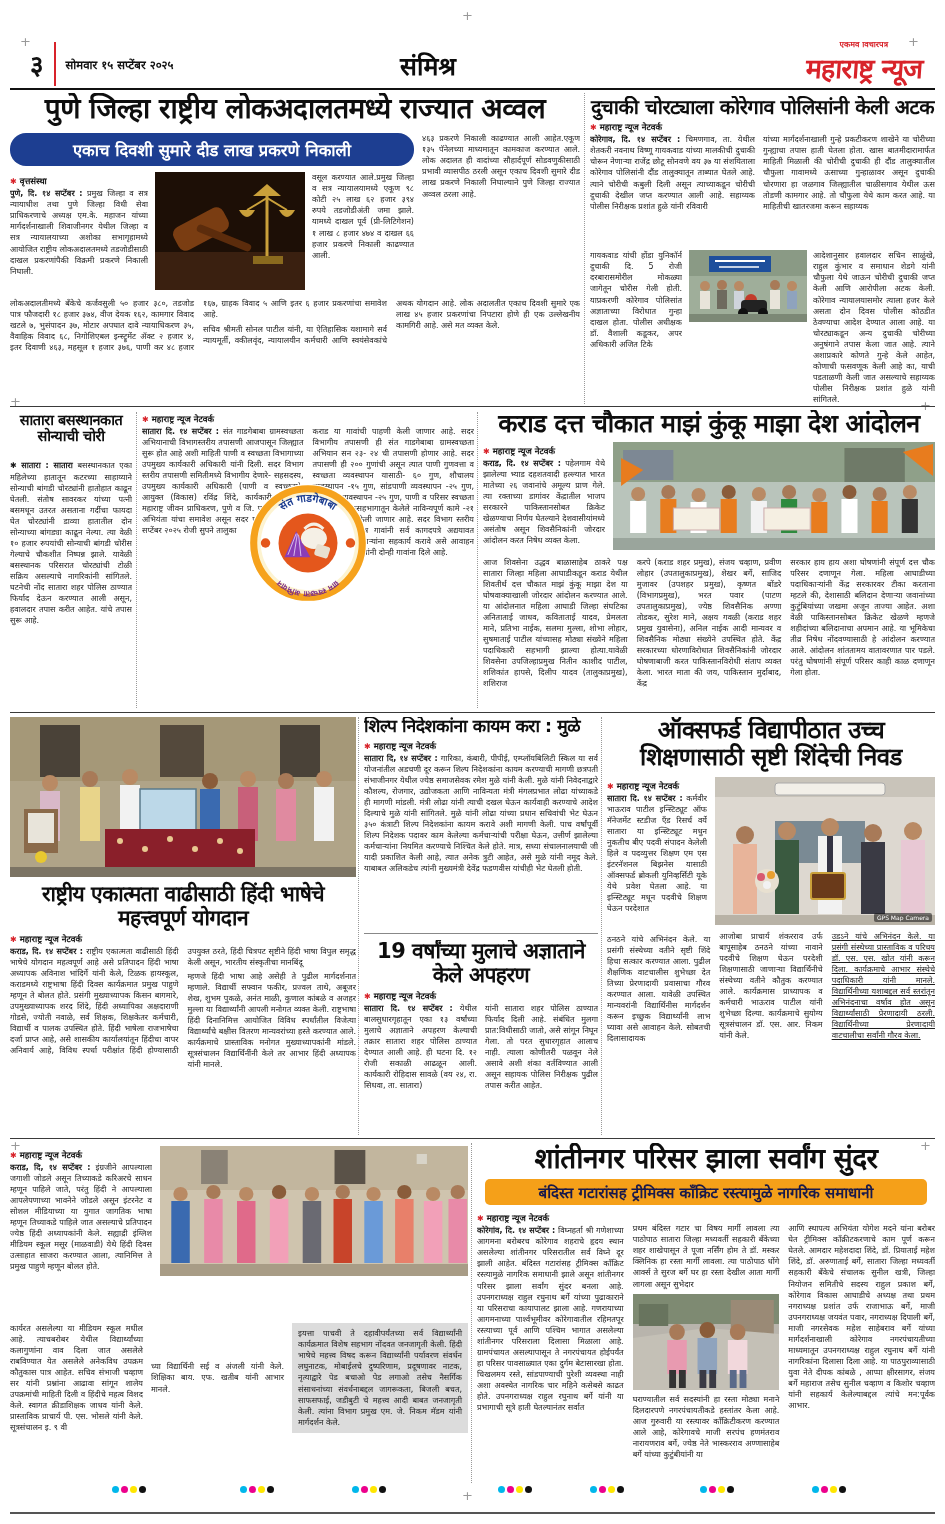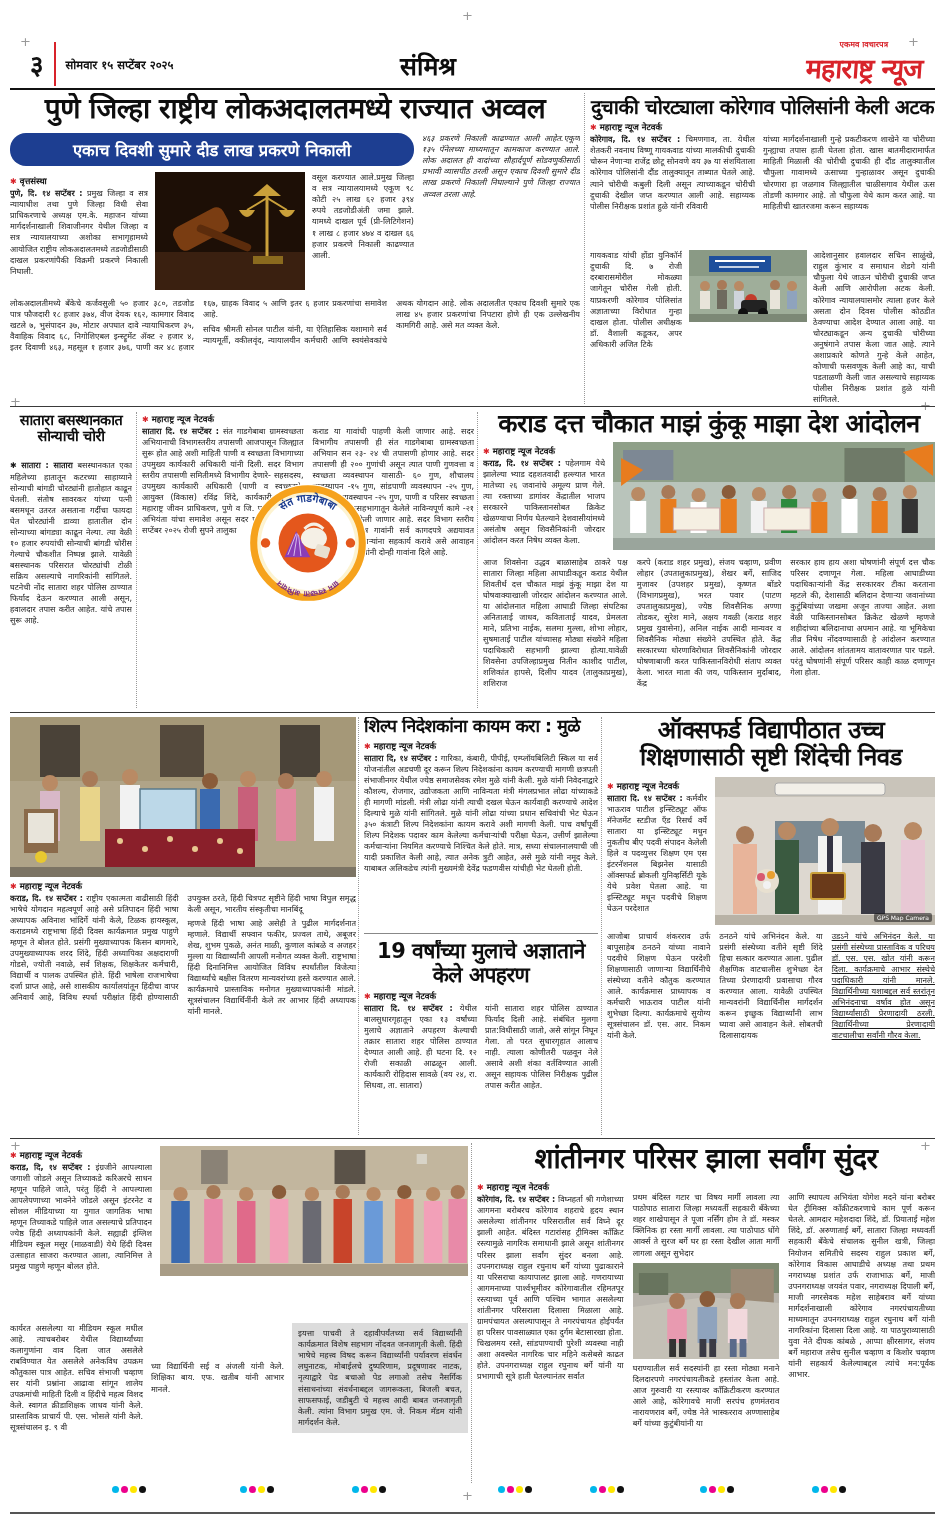--- a/index.html
+++ b/index.html
@@ -78,41 +78,41 @@
               <path d="M84 38 q8 14 16 0z" fill="#caa03a"></path>
               <path d="M124 38 q8 14 16 0z" fill="#caa03a"></path>
               <rect x="98" y="84" width="30" height="8" fill="#8a6a1e"></rect>
             </svg>
           </div>
           <div style="flex:1;overflow:hidden;">
             <p class="bt">वसूल करण्यात आले.प्रमुख जिल्हा व सत्र न्यायालयामध्ये एकूण ९८ कोटी २५ लाख ६२ हजार ३९४ रुपये तडजोडीअंती जमा झाले. यामध्ये दाखल पूर्व (प्री-लिटिगेशन) १ लाख ८ हजार ४७४ व दाखल ६६ हजार प्रकरणे निकाली काढण्यात आली.</p>
           </div>
         </div>
       </div>
-      <div style="flex:1;overflow:hidden;height:160px;font-style:italic;">
+      <div style="flex:1;overflow:hidden;height:160px;">
         <p class="bt">४६३ प्रकरणे निकाली काढण्यात आली आहेत.एकूण १३५ पॅनेलच्या माध्यमातून कामकाज करण्यात आले. लोक अदालत ही वादांच्या सौहार्दपूर्ण सोडवणुकीसाठी प्रभावी व्यासपीठ ठरली असून एकाच दिवशी सुमारे दीड लाख प्रकरणे निकाली निघाल्याने पुणे जिल्हा राज्यात अव्वल ठरला आहे.</p>
       </div>
     </div>
     <div class="cols3" style="margin-top:5px;height:98px;overflow:hidden;">
       <p class="bt">लोकअदालतीमध्ये बँकेचे कर्जवसुली ५० हजार ३८०, तडजोड पात्र फौजदारी १८ हजार ३७४, वीज देयक १६२, कामगार विवाद खटले ७, भुसंपादन ३७, मोटार अपघात दावे न्यायाधिकरण ३५, वैवाहिक विवाद ६८, निगोशिएबल इन्स्ट्रूमेंट ॲक्ट २ हजार ४, इतर दिवाणी ४६३, महसूल १ हजार ३७६, पाणी कर ४८ हजार १६७, ग्राहक विवाद ५ आणि इतर ६ हजार प्रकरणांचा समावेश आहे.</p>
       <p class="bt" style="margin-top:4px;">सचिव श्रीमती सोनल पाटील यांनी, या ऐतिहासिक यशामागे सर्व न्यायमूर्ती, वकीलवृंद, न्यायालयीन कर्मचारी आणि स्वयंसेवकांचे अथक योगदान आहे. लोक अदालतीत एकाच दिवशी सुमारे एक लाख ४५ हजार प्रकरणांचा निपटारा होणे ही एक उल्लेखनीय कामगिरी आहे. असे मत व्यक्त केले.</p>
     </div>
   </div>
 
   <div class="vsep" style="left:584px;top:93px;height:311px;"></div>
   <div class="blk" style="left:590px;top:96px;width:345px;height:308px;">
     <div class="hl center" style="font-size:20px;">दुचाकी चोरट्याला कोरेगाव पोलिसांनी केली अटक</div>
     <div class="byline"><span class="star">✱</span> <span>महाराष्ट्र न्यूज नेटवर्क</span></div>
     <div style="display:flex;gap:8px;height:112px;overflow:hidden;">
       <p class="bt" style="width:165px;"><b class="dl">कोरेगाव, दि. १४ सप्टेंबर :</b> <span>चिमणगाव, ता. येथील शेतकरी नवनाथ विष्णू गायकवाड यांच्या मालकीची दुचाकी चोरून नेणाऱ्या राजेंद्र छोटू सोनवणे वय ३७ या संशयिताला कोरेगाव पोलिसांनी दौंड तालुक्यातून ताब्यात घेतले आहे. त्याने चोरीची कबुली दिली असून त्याच्याकडून चोरीची दुचाकी देखील जप्त करण्यात आली आहे. सहाय्यक पोलीस निरीक्षक प्रशांत हुळे यांनी रविवारी</span></p>
       <p class="bt" style="flex:1;">यांच्या मार्गदर्शनाखाली गुन्हे प्रकटीकरण शाखेने या चोरीच्या गुन्ह्याचा तपास हाती घेतला होता. खास बातमीदारामार्फत माहिती मिळाली की चोरीची दुचाकी ही दौंड तालुक्यातील चौफुला गावामध्ये ऊसाच्या गुन्हाळावर असून दुचाकी चोरणारा हा जळगाव जिल्ह्यातील चाळीसगाव येथील ऊस तोडणी कामगार आहे. तो चौफुला येथे काम करत आहे. या माहितीची खातरजमा करून सहाय्यक</p>
     </div>
     <div style="display:flex;gap:7px;margin-top:4px;">
       <div style="width:92px;overflow:hidden;height:165px;">
-        <p class="bt">गायकवाड यांची होंडा युनिकॉर्न दुचाकी दि. ७ रोजी दरबारासमोरील मोकळ्या जागेतून चोरीस गेली होती. याप्रकरणी कोरेगाव पोलिसांत अज्ञाताच्या विरोधात गुन्हा दाखल होता. पोलीस अधीक्षक डॉ. वैशाली कडूकर, अपर अधिकारी अजित टिके</p>
+        <p class="bt">गायकवाड यांची होंडा युनिकॉर्न दुचाकी दि. 5 रोजी दरबारासमोरील मोकळ्या जागेतून चोरीस गेली होती. याप्रकरणी कोरेगाव पोलिसांत अज्ञाताच्या विरोधात गुन्हा दाखल होता. पोलीस अधीक्षक डॉ. वैशाली कडूकर, अपर अधिकारी अजित टिके</p>
       </div>
       <div style="flex:1;">
         <div class="photo" style="width:118px;height:72px;float:left;margin:0 6px 3px 0;">
           <svg viewBox="0 0 118 72" preserveAspectRatio="none">
             <rect width="118" height="72" fill="#9fae9a"></rect>
             <rect y="0" width="118" height="26" fill="#8a9a85"></rect>
             <rect x="20" y="6" width="62" height="16" fill="#1d4f9c"></rect>
             <line x1="26" y1="11" x2="76" y2="11" stroke="#fff" stroke-width="2"></line>
             <line x1="30" y1="17" x2="70" y2="17" stroke="#fff" stroke-width="1.5"></line>
             <circle cx="16" cy="36" r="5" fill="#b98a64"></circle>
@@ -266,20 +266,21 @@
             <circle cx="185" cy="132" r="3"></circle>
             <circle cx="210" cy="124" r="3"></circle>
             <circle cx="230" cy="134" r="3"></circle>
           </g>
         <rect x="14" y="92" width="34" height="44" fill="#8a6a4a"></rect>
         <rect x="18" y="96" width="26" height="30" fill="#e8e4da"></rect>
         <circle cx="31" cy="140" r="6" fill="#e8c830"></circle>
         <rect y="150" width="346" height="10" fill="#7c7464"></rect>
       </svg>
     </div>
+    <div class="hl center" style="font-size:21px;margin-top:6px;">राष्ट्रीय एकात्मता वाढीसाठी हिंदी भाषेचे महत्त्वपूर्ण योगदान</div>
     <div class="byline"><span class="star">✱</span> <span>महाराष्ट्र न्यूज नेटवर्क</span></div>
     <div class="cols2" style="height:176px;overflow:hidden;">
       <p class="bt"><b class="dl">कराड, दि. १४ सप्टेंबर :</b> <span>राष्ट्रीय एकात्मता वाढीसाठी हिंदी भाषेचे योगदान महत्वपूर्ण आहे असे प्रतिपादन हिंदी भाषा अध्यापक अविनाश भांदिर्गे यांनी केले, टिळक हायस्कूल, कराडमध्ये राष्ट्रभाषा हिंदी दिवस कार्यक्रमात प्रमुख पाहुणे म्हणून ते बोलत होते. प्रसंगी मुख्याध्यापक किसन बागमारे, उपमुख्याध्यापक शरद शिंदे, हिंदी अध्यापिका अक्षदाराणी गोडसे, ज्योती नवाळे, सर्व शिक्षक, शिक्षकेतर कर्मचारी, विद्यार्थी व पालक उपस्थित होते. हिंदी भाषेला राजभाषेचा दर्जा प्राप्त आहे, असे शासकीय कार्यालयांतून हिंदीचा वापर अनिवार्य आहे, विविध स्पर्धा परीक्षांत हिंदी होण्यासाठी उपयुक्त ठरते, हिंदी चित्रपट सृष्टीने हिंदी भाषा विपुल समृद्ध केली असून, भारतीय संस्कृतीचा मानबिंदू</span></p>
       <p class="bt" style="margin-top:3px;">म्हणजे हिंदी भाषा आहे असेही ते पुढील मार्गदर्शनात म्हणाले. विद्यार्थी सफ्वान फकीर, प्रज्वल ताथे, अबूजर शेख, शुभम पुकळे, अनंत माळी, कुणाल कांबळे व अजहर मुल्ला या विद्यार्थ्यांनी आपली मनोगत व्यक्त केली. राष्ट्रभाषा हिंदी दिनानिमित्त आयोजित विविध स्पर्धांतील विजेत्या विद्यार्थ्यांचे बक्षीस वितरण मान्यवरांच्या हस्ते करण्यात आले. कार्यक्रमाचे प्रास्ताविक मनोगत मुख्याध्यापकांनी मांडले. सूत्रसंचालन विद्यार्थिनींनी केले तर आभार हिंदी अध्यापक यांनी मानले.</p>
     </div>
   </div>
 
   <div class="vsep" style="left:358px;top:717px;height:418px;"></div>
   <div class="blk" style="left:364px;top:717px;width:234px;height:213px;">
     <div class="hl" style="font-size:17.5px;">शिल्प निदेशकांना कायम करा : मुळे</div>
@@ -327,22 +328,22 @@
           <circle cx="52" cy="104" r="12" fill="#e8e0d0"></circle>
             <circle cx="46" cy="100" r="4" fill="#d85a70"></circle>
             <circle cx="56" cy="98" r="4" fill="#e8a030"></circle>
             <circle cx="52" cy="108" r="4" fill="#f2f2f2"></circle>
           <rect y="138" width="220" height="10" fill="#b8b2a6"></rect>
         </svg>
         <div class="watermark">GPS Map Camera</div>
       </div>
     </div>
     <div class="cols3" style="margin-top:6px;height:198px;overflow:hidden;">
+      <p class="bt" style="margin-top:3px;">ठनठने यांचे अभिनंदन केले. या प्रसंगी संस्थेच्या वतीने सृष्टी शिंदे हिचा सत्कार करण्यात आला. पुढील शैक्षणिक वाटचालीस शुभेच्छा देत तिच्या प्रेरणादायी प्रवासाचा गौरव करण्यात आला. यावेळी उपस्थित मान्यवरांनी विद्यार्थिनीस मार्गदर्शन करून इच्छुक विद्यार्थ्यांनी लाभ घ्यावा असे आवाहन केले. सोबतची दिलासादायक</p>
       <p class="bt">आजोबा प्राचार्य शंकरराव उर्फ बापूसाहेब ठनठने यांच्या नावाने पदवीचे शिक्षण घेऊन परदेशी शिक्षणासाठी जाणाऱ्या विद्यार्थिनीचे संस्थेच्या वतीने कौतुक करण्यात आले. कार्यक्रमास प्राध्यापक व कर्मचारी भाऊराव पाटील यांनी शुभेच्छा दिल्या. कार्यक्रमाचे सुयोग्य सूत्रसंचालन डॉ. एस. आर. निकम यांनी केले.</p>
-      <p class="bt" style="margin-top:3px;">ठनठने यांचे अभिनंदन केले. या प्रसंगी संस्थेच्या वतीने सृष्टी शिंदे हिचा सत्कार करण्यात आला. पुढील शैक्षणिक वाटचालीस शुभेच्छा देत तिच्या प्रेरणादायी प्रवासाचा गौरव करण्यात आला. यावेळी उपस्थित मान्यवरांनी विद्यार्थिनीस मार्गदर्शन करून इच्छुक विद्यार्थ्यांनी लाभ घ्यावा असे आवाहन केले. सोबतची दिलासादायक</p>
       <p class="bt" style="margin-top:4px;text-decoration:underline;">उडऽने यांचे अभिनंदन केले. या प्रसंगी संस्थेच्या प्रास्ताविक व परिचय डॉ. एस. एस. खोत यांनी करून दिला. कार्यक्रमाचे आभार संस्थेचे पदाधिकारी यांनी मानले. विद्यार्थिनीच्या यशाबद्दल सर्व स्तरांतून अभिनंदनाचा वर्षाव होत असून विद्यार्थ्यांसाठी प्रेरणादायी ठरली. विद्यार्थिनीच्या प्रेरणादायी वाटचालीचा सर्वांनी गौरव केला.</p>
     </div>
   </div>
 
   <div class="hsep" style="left:10px;top:1138px;width:925px;"></div>
 
   <div class="blk" style="left:10px;top:1143px;width:458px;height:340px;">
     <div style="display:flex;gap:8px;margin-top:3px;">
       <div style="width:142px;overflow:hidden;height:132px;">
         <div class="byline"><span class="star">✱</span> <span>महाराष्ट्र न्यूज नेटवर्क</span></div>
@@ -388,20 +389,21 @@
       </div>
       <div class="graybox" style="width:176px;overflow:hidden;">
         <p class="bt">इयत्ता पाचवी ते दहावीपर्यंतच्या सर्व विद्यार्थ्यांनी कार्यक्रमात विशेष सहभाग नोंदवत जनजागृती केली. हिंदी भाषेचे महत्त्व विषद करून विद्यार्थ्यांनी पर्यावरण संवर्धन लघुनाटक, मोबाईलचे दुष्परिणाम, प्रदूषणावर नाटक, नृत्याद्वारे पेड बचाओ पेड लगाओ तसेच नैसर्गिक संसाधनांच्या संवर्धनाबद्दल जागरूकता, बिजली बचत, साफसफाई, जडीबुटी चे महत्त्व आदी बाबत जनजागृती केली. त्यांना विभाग प्रमुख एम. जे. निकम मॅडम यांनी मार्गदर्शन केले.</p>
       </div>
     </div>
   </div>
 
   <div class="vsep" style="left:471px;top:1143px;height:340px;"></div>
   <div class="blk" style="left:477px;top:1143px;width:458px;height:340px;">
     <div class="hl center" style="font-size:28px;">शांतीनगर परिसर झाला सर्वांग सुंदर</div>
+    <div class="orangebar" style="margin:5px 8px 0 8px;">बंदिस्त गटारांसह ट्रीमिक्स काँक्रिट रस्त्यामुळे नागरिक समाधानी</div>
     <div style="display:flex;gap:9px;margin-top:4px;height:272px;overflow:hidden;">
       <div style="flex:1;">
         <div class="byline"><span class="star">✱</span> <span>महाराष्ट्र न्यूज नेटवर्क</span></div>
         <p class="bt"><b class="dl">कोरेगांव, दि. १४ सप्टेंबर :</b> <span>विघ्नहर्ता श्री गणेशाच्या आगमना बरोबरच कोरेगाव शहराचे हृदय स्थान असलेल्या शांतीनगर परिसरातील सर्व विघ्ने दूर झाली आहेत. बंदिस्त गटारांसह ट्रीमिक्स काँक्रिट रस्त्यामुळे नागरिक समाधानी झाले असून शांतीनगर परिसर झाला सर्वांग सुंदर बनला आहे. उपनगराध्यक्ष राहुल रघुनाथ बर्गे यांच्या पुढाकाराने या परिसराचा कायापालट झाला आहे. गणरायाच्या आगमनाच्या पार्श्वभूमीवर कोरेगावातील रहिमतपूर रस्त्याच्या पूर्व आणि पश्चिम भागात असलेल्या शांतीनगर परिसराला दिलासा मिळाला आहे. ग्रामपंचायत असल्यापासून ते नगरपंचायत होईपर्यंत हा परिसर पावसाळ्यात एका दुर्गम बेटासारखा होता. चिखलमय रस्ते, सांडपाण्याची पुरेशी व्यवस्था नाही अशा अवस्थेत नागरिक चार महिने कसेबसे काढत होते. उपनगराध्यक्ष राहुल रघुनाथ बर्गे यांनी या प्रभागाची सूत्रे हाती घेतल्यानंतर सर्वात</span></p>
       </div>
       <div style="flex:1;">
         <p class="bt" style="margin-top:14px;">प्रथम बंदिस्त गटार चा विषय मार्गी लावला त्या पाठोपाठ सातारा जिल्हा मध्यवर्ती सहकारी बँकेच्या शहर शाखेपासून ते पूजा नर्सिंग होम ते डॉ. मस्कर क्लिनिक हा रस्ता मार्गी लावला. त्या पाठोपाठ धोंगे आर्क्स ते सुरज बर्गे घर हा रस्ता देखील आता मार्गी लागला असून सुभेदार</p>
         <div class="photo" style="width:100%;height:96px;margin:4px 0;">
           <svg viewBox="0 0 150 96" preserveAspectRatio="none">
             <rect width="150" height="96" fill="#b8b4ac"></rect>

